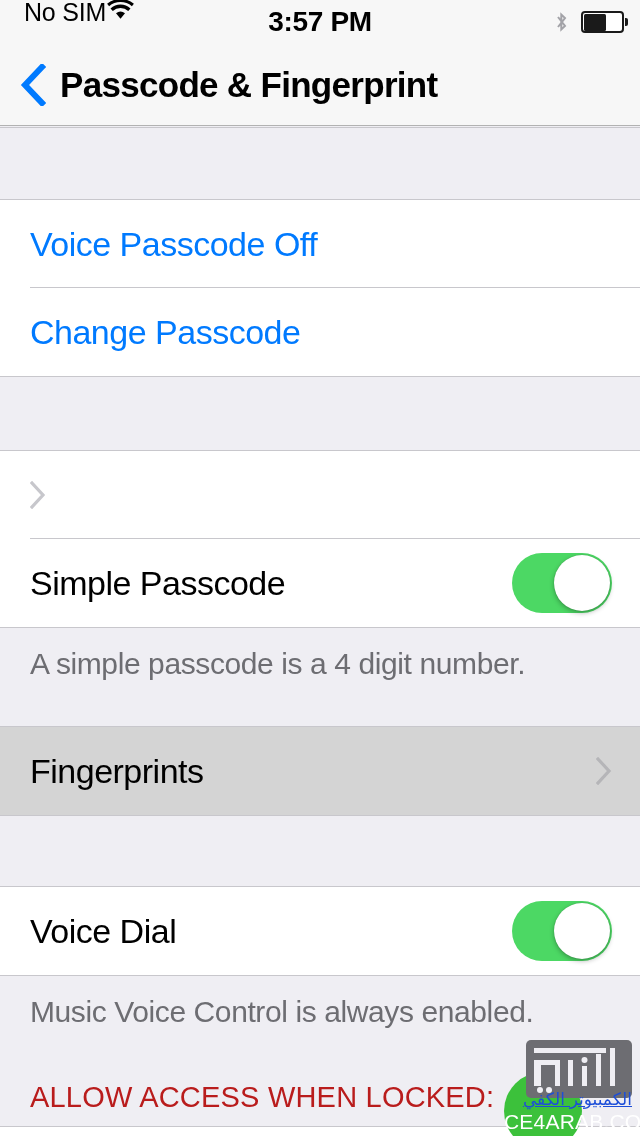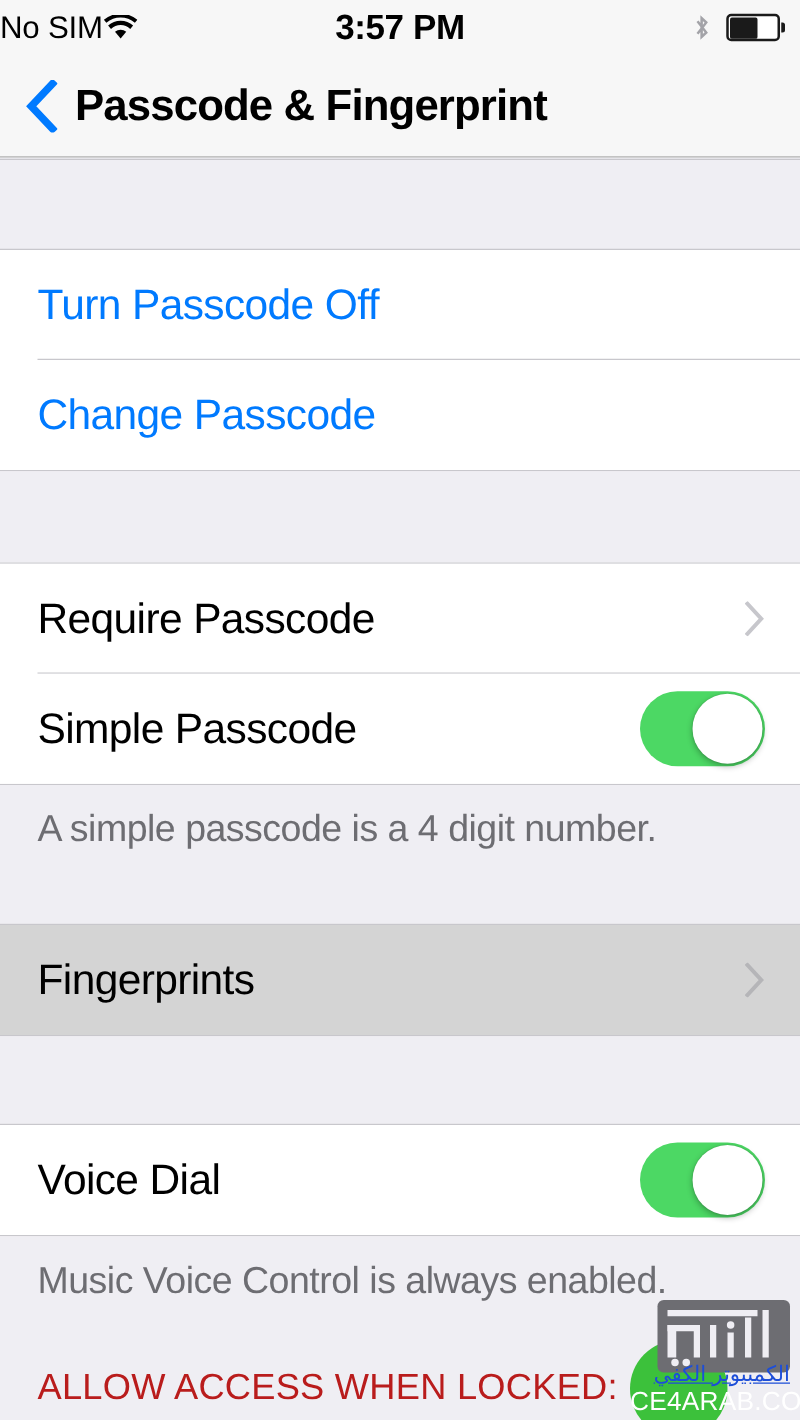--- a/index.html
+++ b/index.html
@@ -18,22 +18,22 @@
   }
 
   
   #statusbar {
     position:absolute; top:0; left:0;
     width:640px; height:44px;
     background:#F7F7F7;
     display:flex; align-items:center;
   }
   .sb-left {
-    position:absolute; left:0; top:0; height:44px;
-    display:flex; align-items:center; gap:1px;
+    position:absolute; left:24px; top:0; height:44px;
+    display:flex; gap:1px;
   }
   .sb-carrier {
     font-size:25px; color:#000; letter-spacing:-0.2px;
     line-height:1;
   }
   .sb-center {
     position:absolute; left:0; width:640px; top:0; height:44px;
     display:flex; align-items:center; justify-content:center;
   }
   .sb-time {
@@ -229,49 +229,48 @@
     </div>
     <div class="nav-title">Passcode &amp; Fingerprint</div>
   </div>
 
   <div id="content">
 
     <div class="gap" style="height:73px;"></div>
 
     <div class="grp" style="border-top:none;">
       <div class="row">
-        <span class="row-label link">Turn Passcode Off</span>
+        <span class="row-label link">Voice Passcode Off</span>
         <span class="row-sep"></span>
       </div>
       <div class="row">
         <span class="row-label link">Change Passcode</span>
       </div>
     </div>
 
     <div class="gap-plain" style="height:73px;"></div>
 
     <div class="grp">
       <div class="row">
-        <span class="row-label">Require Passcode</span>
         <span>
           <svg class="disclosure" viewBox="0 0 16 28">
             <path d="M2 2 L13 14 L2 26" stroke="#C7C7CC" stroke-width="3.2" fill="none" stroke-linecap="square"></path>
           </svg>
         </span>
         <span class="row-sep"></span>
       </div>
       <div class="row">
         <span class="row-label">Simple Passcode</span>
         <span class="toggle" style="background: rgb(76, 216, 100);">
           <span class="knob"></span>
         </span>
       </div>
     </div>
 
-    <div class="footnote" style="height:111px;">A simple passcode is a 4 digit number.</div>
+    <div class="footnote" style="height:98px;">A simple passcode is a 4 digit number.</div>
 
     <div class="grp">
       <div class="row pressed">
         <span class="row-label">Fingerprints</span>
         <span>
           <svg class="disclosure" viewBox="0 0 16 28">
             <path d="M2 2 L13 14 L2 26" stroke="#B5B5B8" stroke-width="3.2" fill="none" stroke-linecap="square"></path>
           </svg>
         </span>
       </div>

